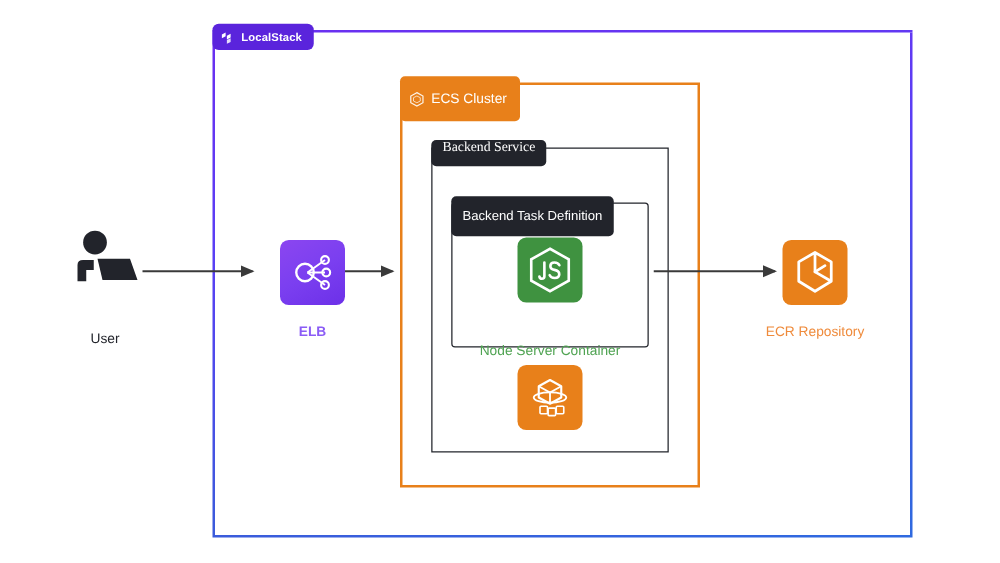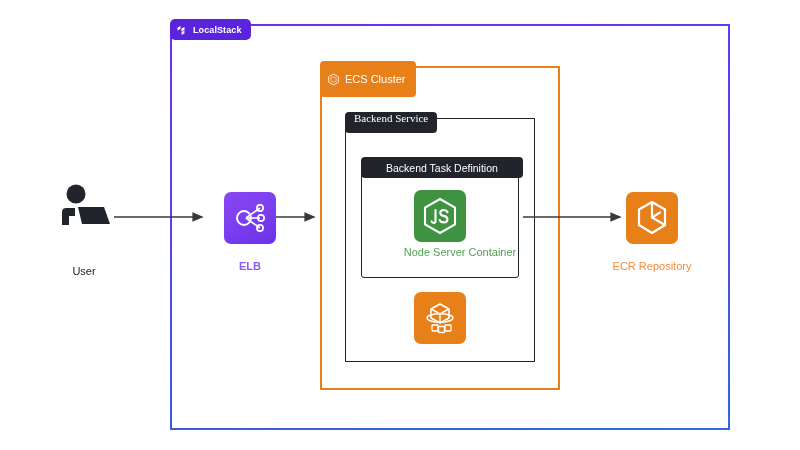--- a/index.html
+++ b/index.html
@@ -116,22 +116,22 @@
     top: 162px;
     width: 158px;
     height: 116px;
     border: 1.5px solid #22242b;
     border-radius: 3px;
   }
   .task-badge {
     position: absolute;
     left: 361px;
     top: 157px;
-    height: 21px;
-    padding: 0 25px;
+    height: 32px;
+    padding: 0 9px;
     background: #22242b;
     border-radius: 4px;
     display: flex;
     align-items: center;
     z-index: 5;
     justify-content: flex-end;
   }
   .task-badge .task-label {
     color: #ffffff;
     font-size: 10.5px;
@@ -174,24 +174,23 @@
   .node-ecs-icon { left: 414px; top: 292px; width: 52px; }
   .node-ecr  { left: 626px; top: 192px; width: 52px; }
 
   .cap-user { color: #22242b; }
   .cap-elb  { color: #8b5cf6; font-weight: bold; }
   .cap-node { color: #4fa352; }
   .cap-ecr  { color: #ef8b3c; }
 
   .node-nodejs .caption {
     position: absolute;
-    top: 48px;
+    top: 77px;
     left: 50%;
     transform: translateX(-50%);
-    margin-left: 20px;
   }
   .node-ecr .caption {
     position: absolute;
     top: 60px;
     left: 50%;
     transform: translateX(-50%);
   }
   .node-elb .caption {
     position: absolute;
     top: 60px;

